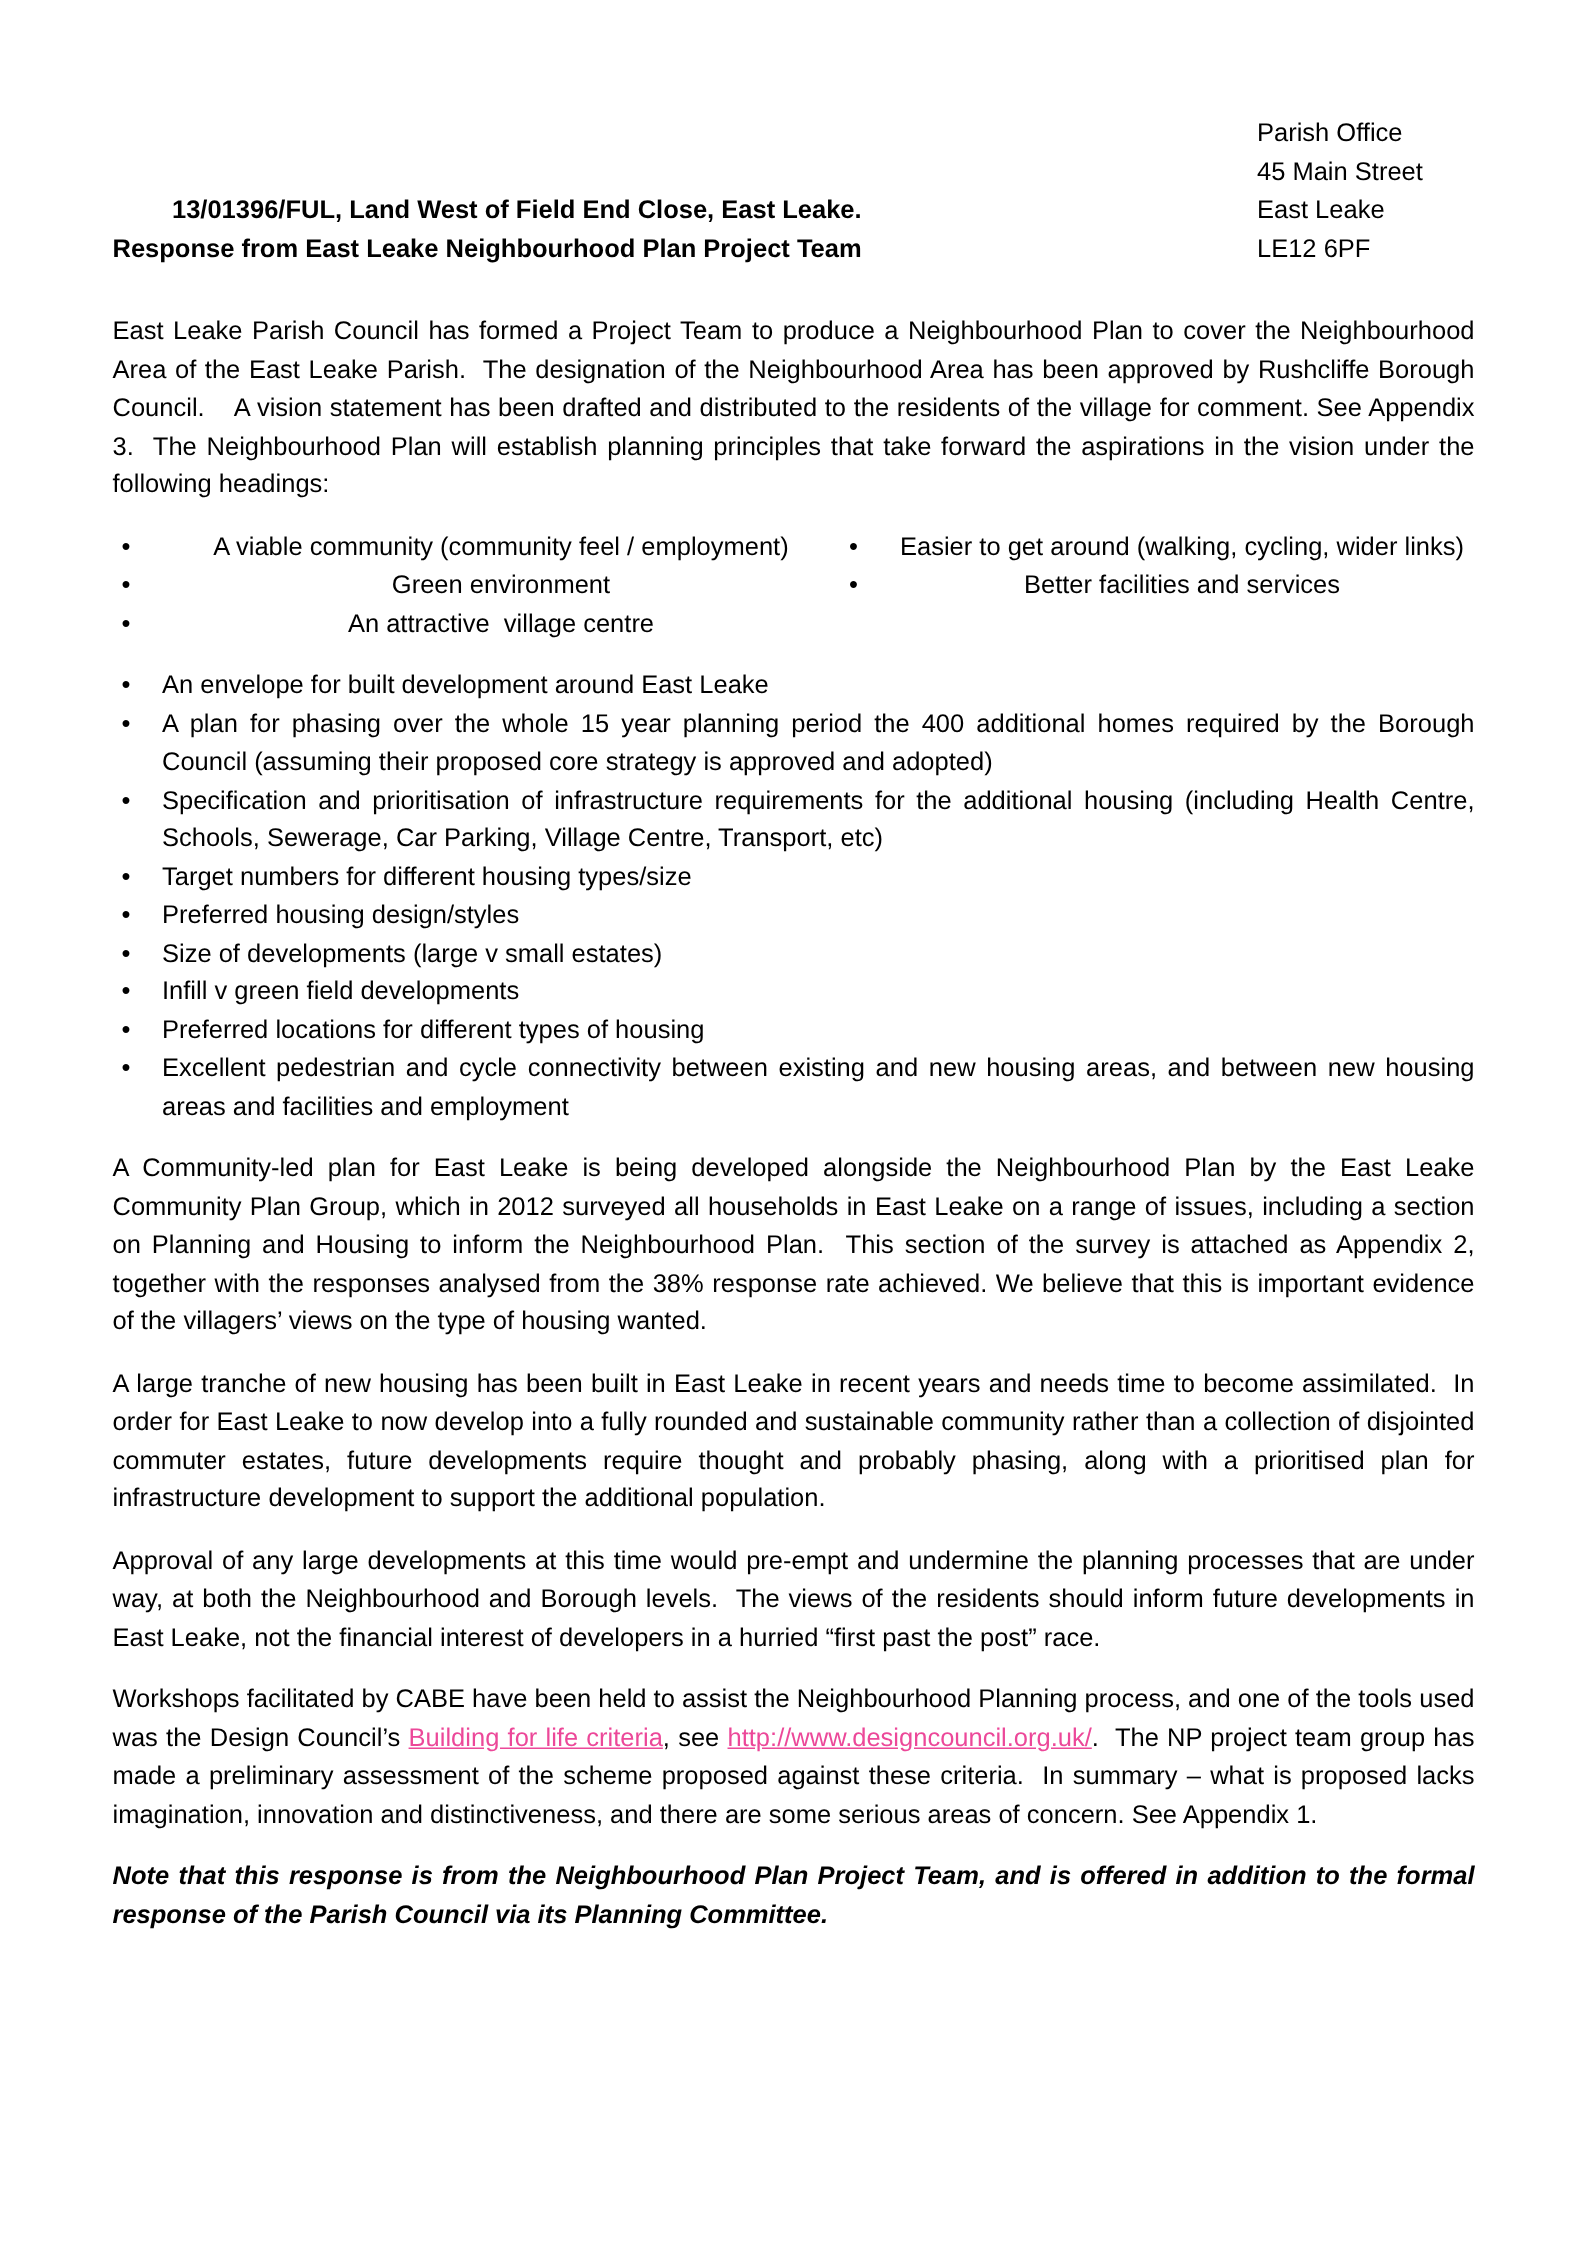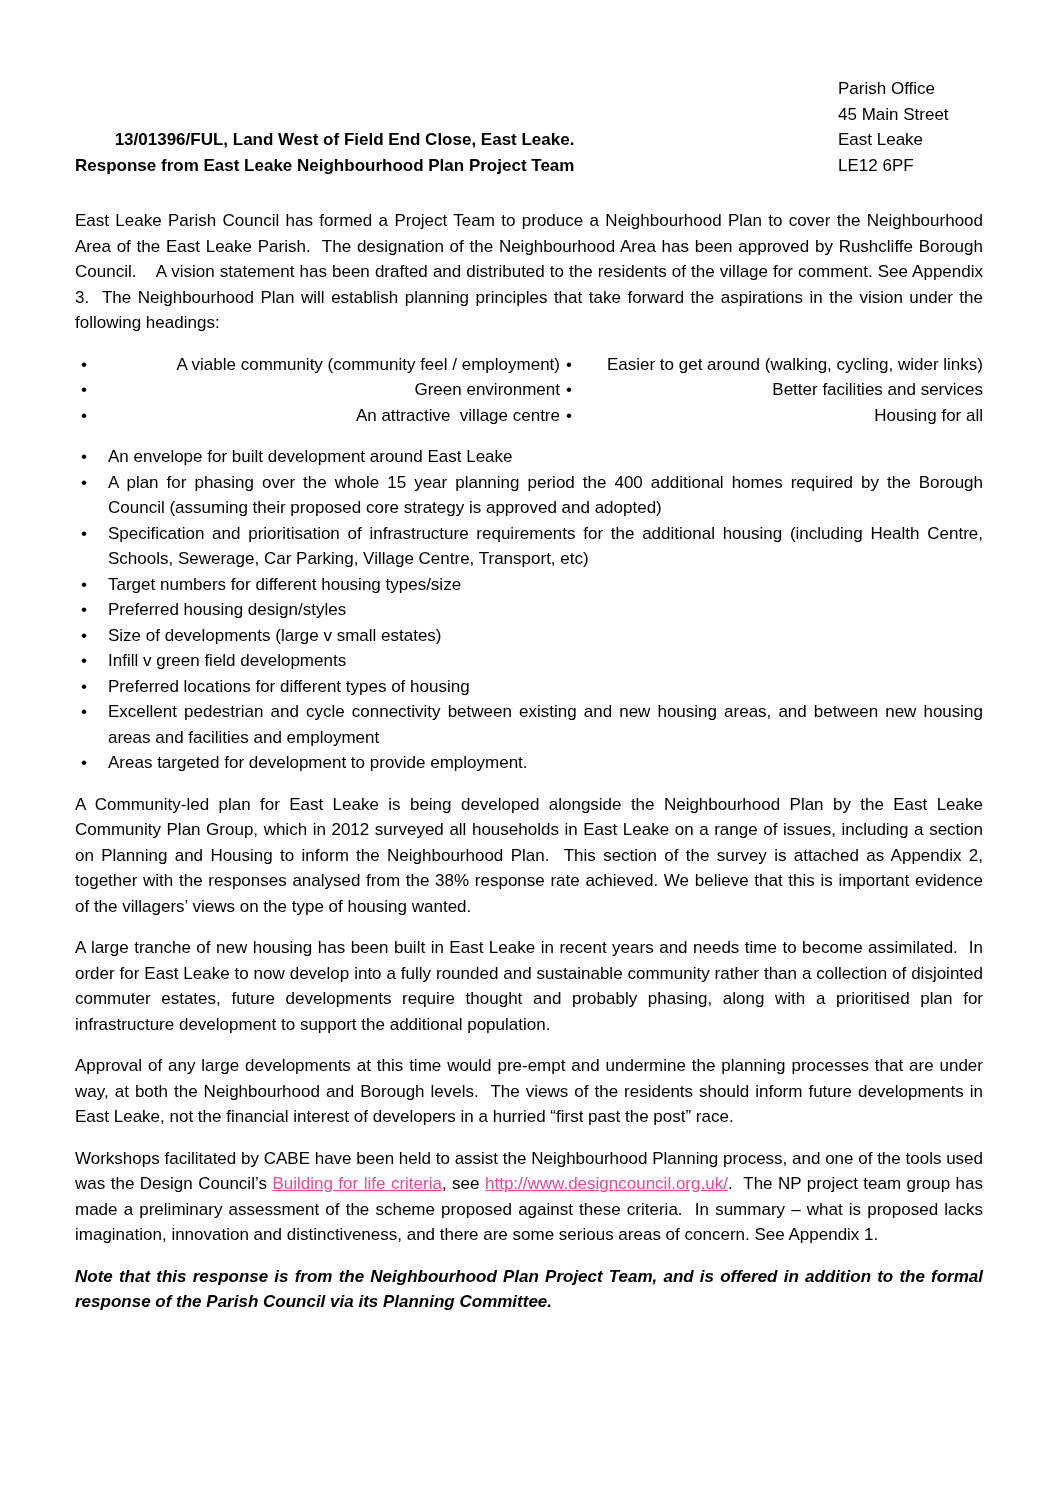--- a/index.html
+++ b/index.html
@@ -38,21 +38,21 @@
   }
   ul.bullets li::before {
     content: "\2022";
     position: absolute;
     left: 6px;
     top: 0;
   }
   .two-col { display: flex; margin-bottom: 16px; }
   .two-col .col-left { width: 485px; flex: 0 0 485px; }
   .two-col .col-right { flex: 1; }
-  .two-col ul.bullets li { text-align: right; }
+  .two-col ul.bullets li { text-align: center; }
   ul.contents-list { margin-bottom: 16px; }
   .workshops-par { margin-bottom: 2px; }
   .link {
     color: #ec4899;
     text-decoration: underline;
     cursor: pointer;
   }
   p.note-par {
     margin: 0;
     font-weight: bold;
@@ -86,37 +86,35 @@
       <ul class="bullets">
         <li>A viable community (community feel / employment)</li>
         <li>Green environment</li>
         <li>An attractive  village centre</li>
       </ul>
     </div>
     <div class="col-right">
       <ul class="bullets">
         <li>Easier to get around (walking, cycling, wider links)</li>
         <li>Better facilities and services</li>
-        <li>Housing for all</li>
       </ul>
     </div>
   </div>
 
 
   <ul class="bullets contents-list">
     <li>An envelope for built development around East Leake</li>
     <li>A plan for phasing over the whole 15 year planning period the 400 additional homes required by the Borough Council (assuming their proposed core strategy is approved and adopted)</li>
     <li>Specification and prioritisation of infrastructure requirements for the additional housing (including Health Centre, Schools, Sewerage, Car Parking, Village Centre, Transport, etc)</li>
     <li>Target numbers for different housing types/size</li>
     <li>Preferred housing design/styles</li>
     <li>Size of developments (large v small estates)</li>
     <li>Infill v green field developments</li>
     <li>Preferred locations for different types of housing</li>
     <li>Excellent pedestrian and cycle connectivity between existing and new housing areas, and between new housing areas and facilities and employment</li>
-    <li>Areas targeted for development to provide employment.</li>
   </ul>
 
   <p class="body-par">A Community-led plan for East Leake is being developed alongside the Neighbourhood Plan by the East Leake Community Plan Group, which in 2012 surveyed all households in East Leake on a range of issues, including a section on Planning and Housing to inform the Neighbourhood Plan.  This section of the survey is attached as Appendix 2, together with the responses analysed from the 38% response rate achieved. We believe that this is important evidence of the villagers’ views on the type of housing wanted.</p>
 
   <p class="body-par">A large tranche of new housing has been built in East Leake in recent years and needs time to become assimilated.  In order for East Leake to now develop into a fully rounded and sustainable community rather than a collection of disjointed commuter estates, future developments require thought and probably phasing, along with a prioritised plan for infrastructure development to support the additional population.</p>
 
   <p class="body-par">Approval of any large developments at this time would pre-empt and undermine the planning processes that are under way, at both the Neighbourhood and Borough levels.  The views of the residents should inform future developments in East Leake, not the financial interest of developers in a hurried “first past the post” race.</p>
 
   <p class="body-par workshops-par"><span>Workshops facilitated by CABE have been held to assist the Neighbourhood Planning process, and one of the tools used was the Design Council’s </span><a class="link">Building for life criteria</a><span>, see </span><a class="link">http://www.designcouncil.org.uk/</a><span>.  The NP project team group has made a preliminary assessment of the scheme proposed against these criteria.  In summary – what is proposed lacks imagination, innovation and distinctiveness, and there are some serious areas of concern. See Appendix 1.</span></p>
 

